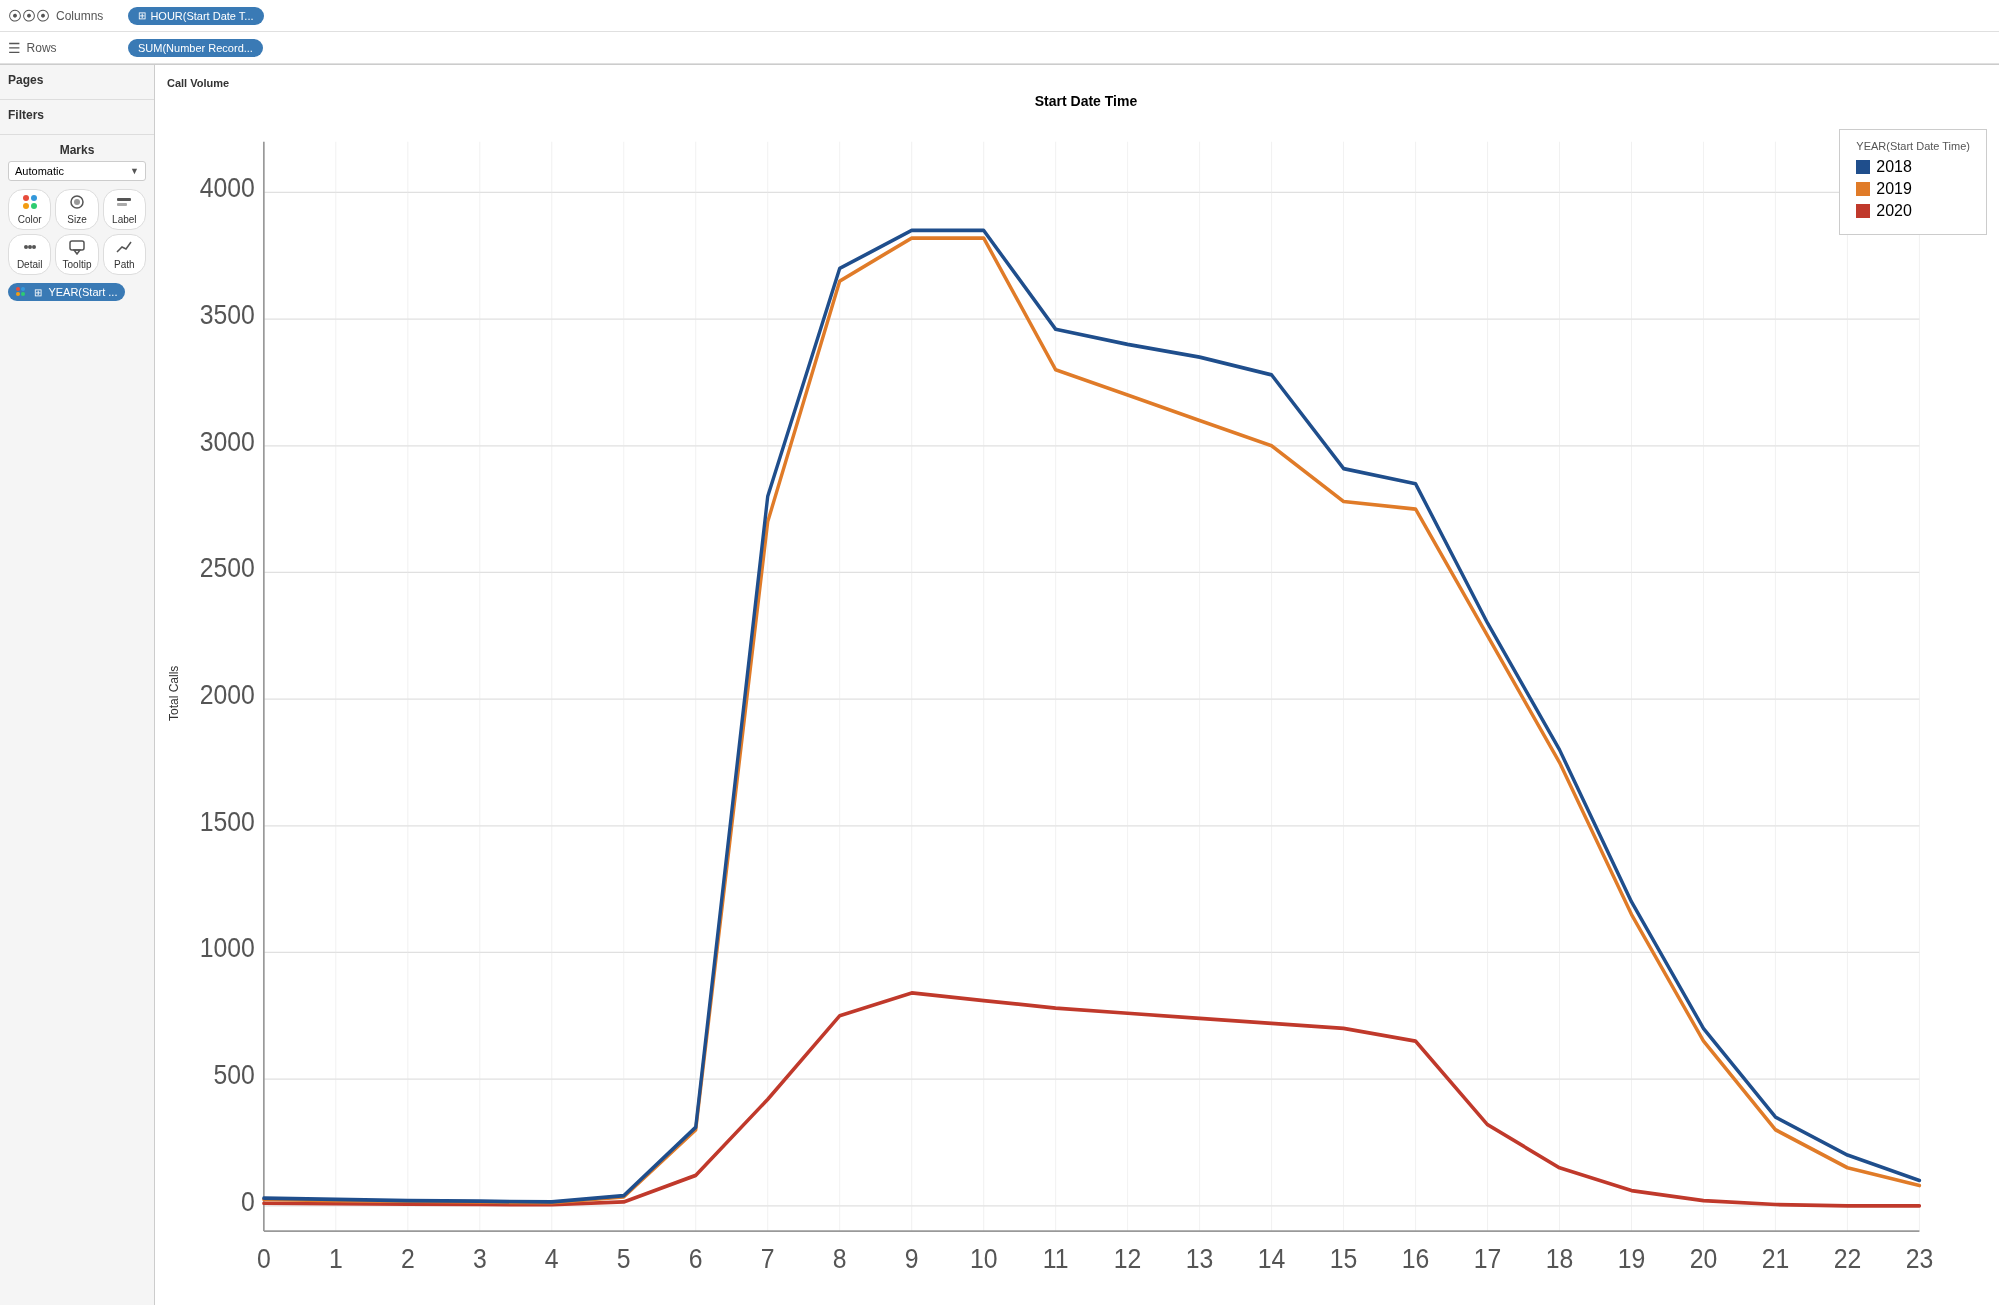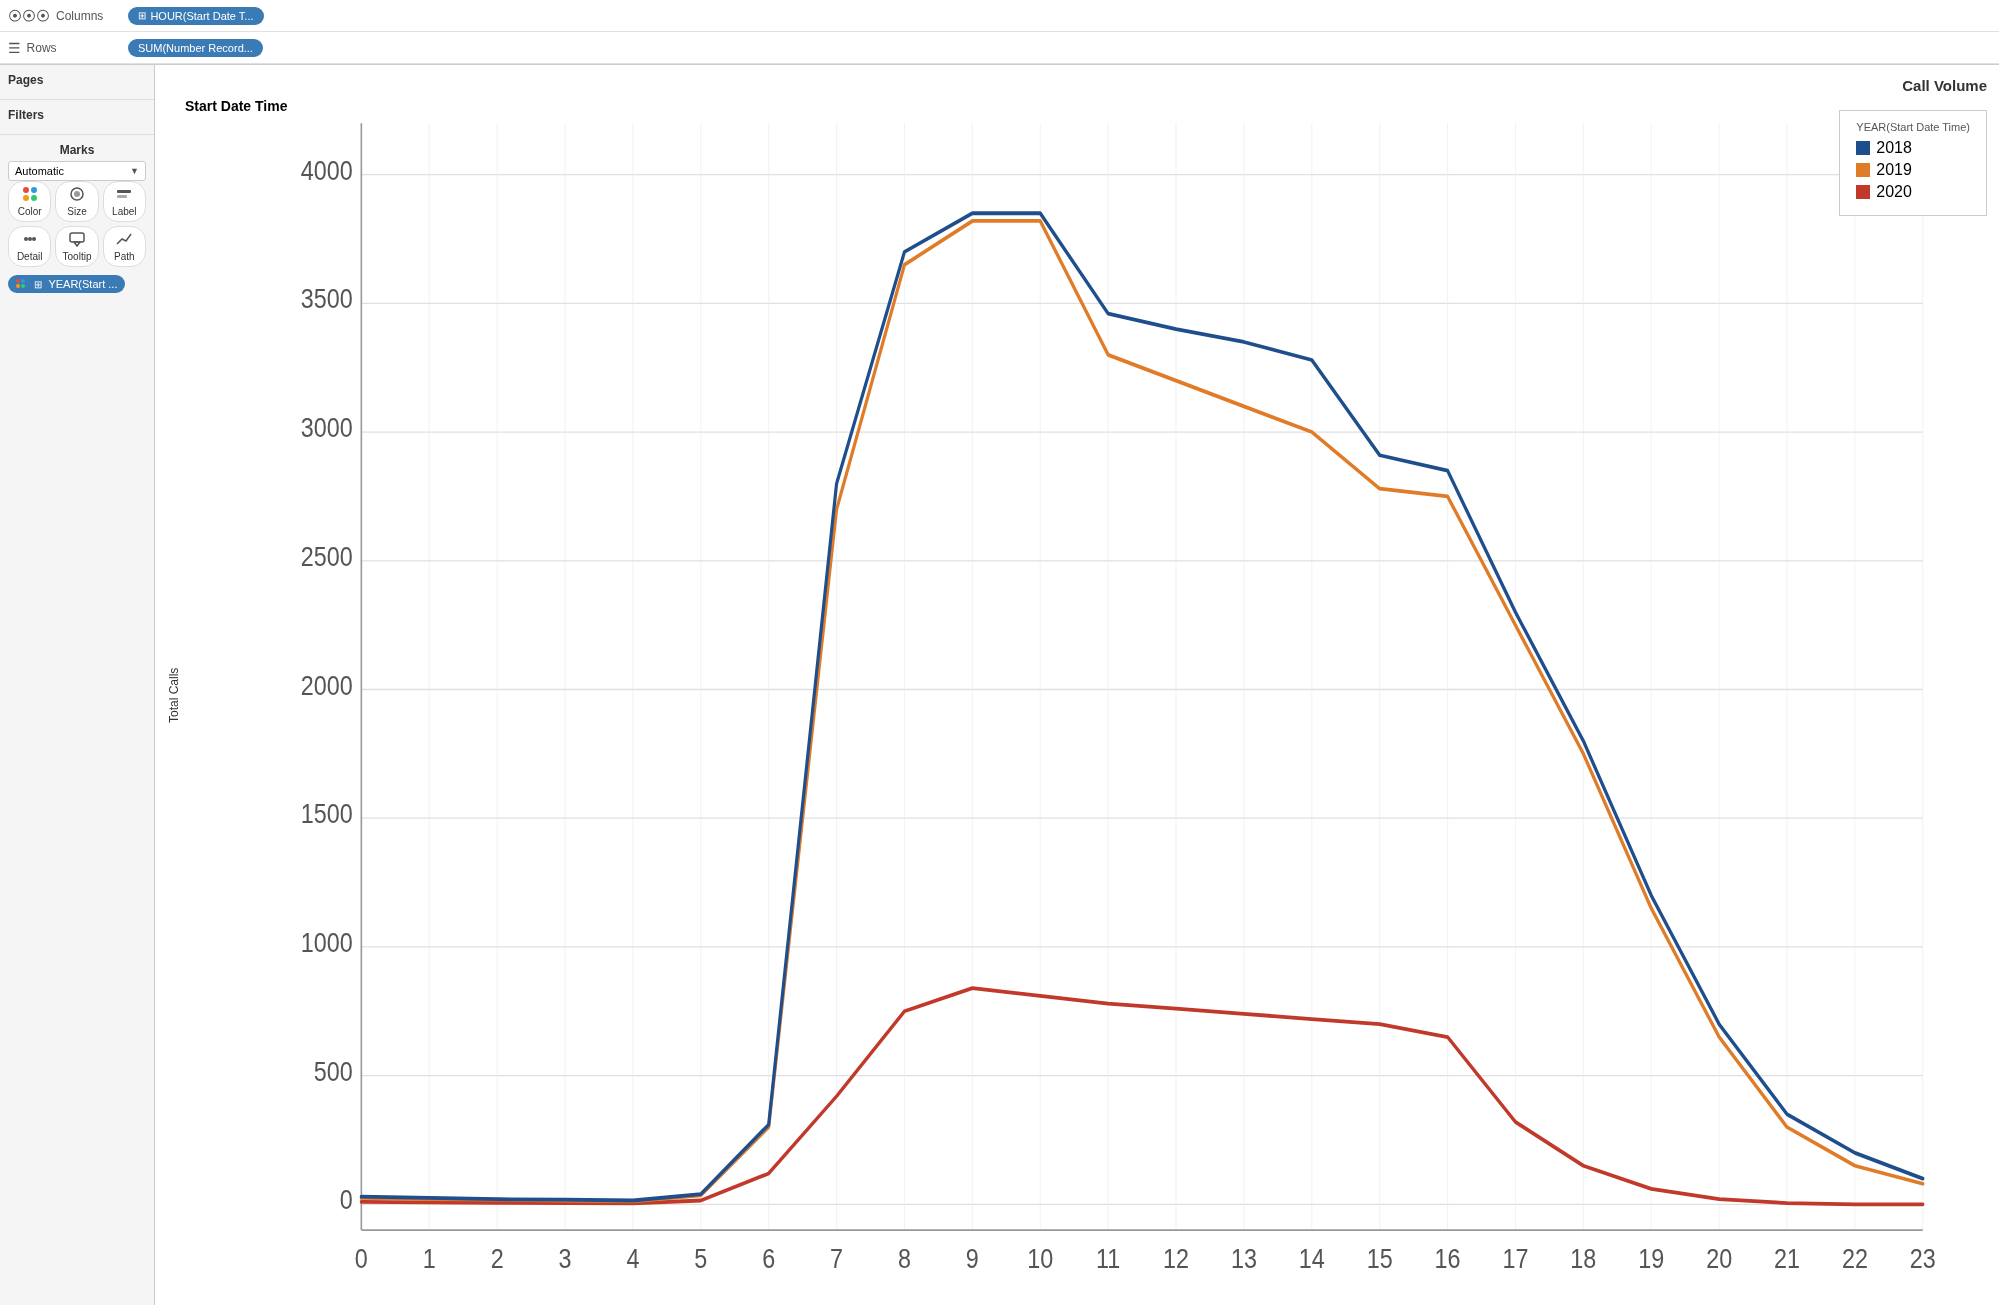--- a/index.html
+++ b/index.html
@@ -11,37 +11,37 @@
     .pill { background: #3a7ab5; color: #fff; border-radius: 12px; padding: 3px 10px; font-size: 11px; display: flex; align-items: center; gap: 4px; }
 
     .main-area { display: flex; flex: 1; overflow: hidden; }
 
     .left-panel { width: 155px; background: #f5f5f5; border-right: 1px solid #ccc; display: flex; flex-direction: column; flex-shrink: 0; }
 
     .panel-section { padding: 8px; border-bottom: 1px solid #ddd; }
     .panel-title { font-size: 12px; color: #333; font-weight: 600; margin-bottom: 4px; }
 
     .marks-section { padding: 8px; text-align: center; }
-    .marks-dropdown { display: flex; align-items: center; justify-content: space-between; border: 1px solid #ccc; background: #fff; padding: 3px 6px; border-radius: 3px; cursor: pointer; font-size: 11px; }
+    .marks-dropdown { display: flex; align-items: center; justify-content: space-between; border: 1px solid #ccc; background: #fff; padding: 3px 6px; border-radius: 3px; cursor: pointer; font-size: 11px; margin-bottom: 8px; }
     .marks-dropdown-icon { font-size: 9px; color: #555; }
 
     .marks-buttons { display: grid; grid-template-columns: repeat(3, 1fr); gap: 4px; margin-bottom: 8px; }
     .mark-btn { display: flex; flex-direction: column; align-items: center; padding: 4px 2px; border: 1px solid #ddd; background: #fff; border-radius: 15px; cursor: pointer; font-size: 10px; color: #333; gap: 2px; }
 
     .year-pill { background: #3a7ab5; color: #fff; border-radius: 12px; padding: 3px 8px; font-size: 11px; display: flex; align-items: center; gap: 4px; cursor: pointer; margin-top: 4px; width: fit-content; }
 
     .chart-area { flex: 1; background: #fff; display: flex; flex-direction: column; overflow: hidden; padding: 12px 12px 12px 12px; }
 
-    .chart-title-area { font-size: 15px; font-weight: bold; color: #333; margin-bottom: 4px; text-align: right; }
+    .chart-title-area { font-size: 11px; font-weight: bold; color: #333; margin-bottom: 4px; }
     .chart-main-title { text-align: center; font-size: 14px; font-weight: bold; margin-bottom: 8px; }
 
     .chart-container { display: flex; flex: 1; }
     .y-axis-label { writing-mode: vertical-rl; transform: rotate(180deg); font-size: 12px; color: #333; text-align: center; margin-right: 4px; }
 
-    .chart-inner { flex: 1; display: flex; flex-direction: row; }
+    .chart-inner { flex: 1; display: flex; flex-direction: column; }
     .chart-svg-area { flex: 1; position: relative; }
 
     svg.chart { width: 100%; height: 100%; }
 
     .legend { position: absolute; top: 12px; right: 0; background: #fff; border: 1px solid #ccc; padding: 10px 16px; font-size: 12px; }
     .legend-title { font-size: 11px; color: #555; margin-bottom: 6px; }
     .legend-item { display: flex; align-items: center; gap: 6px; margin-bottom: 4px; font-size: 16px; }
     .legend-color { width: 14px; height: 14px; }
   </style>
 </head>

